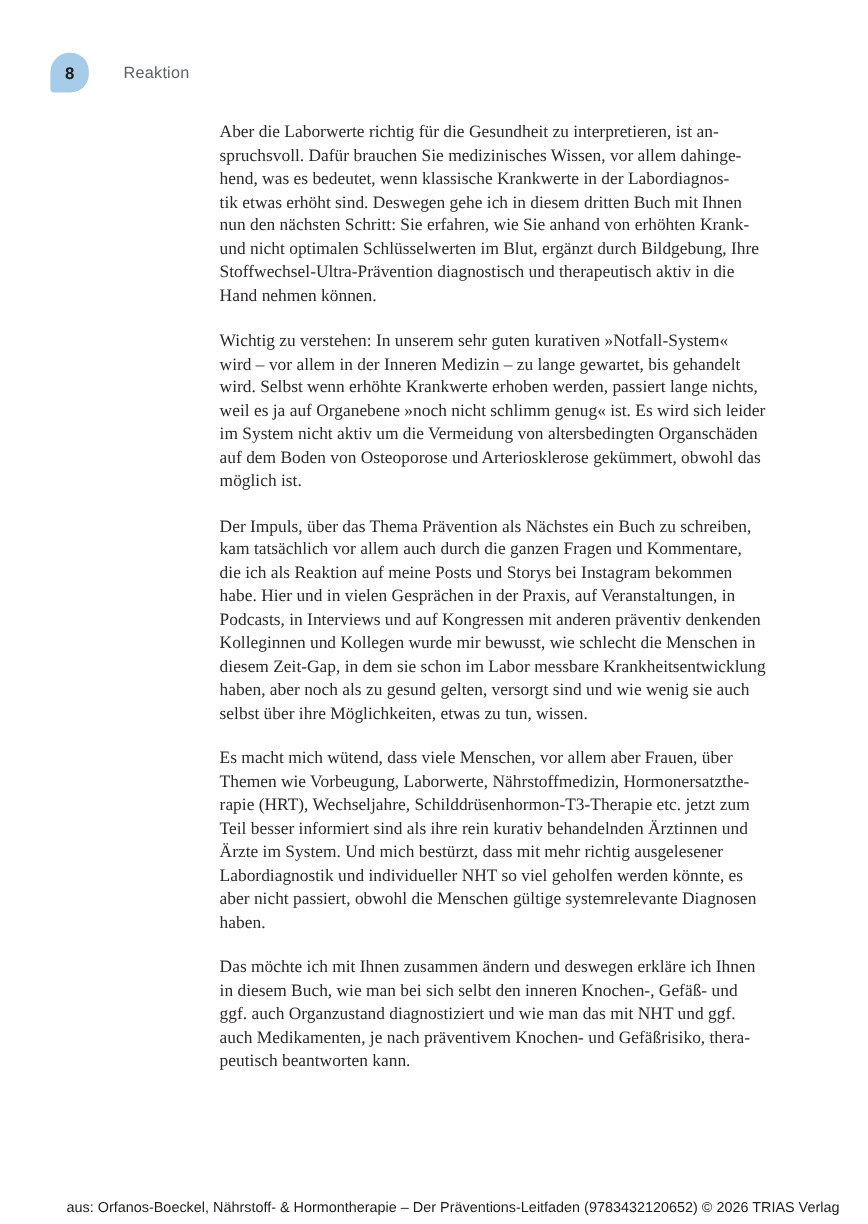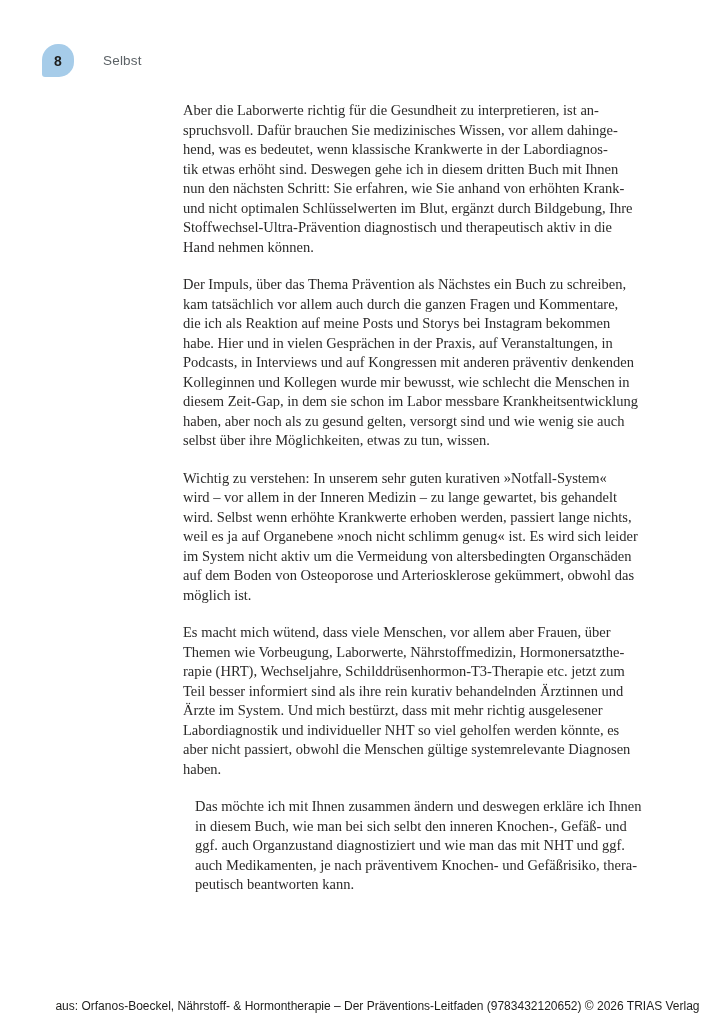--- a/index.html
+++ b/index.html
@@ -51,69 +51,69 @@
     width: 540px;
   }
   .preface-text p {
     white-space: pre-line;
     font-size: 14.5px;
     line-height: 19.5px;
     color: #2b2a29;
     margin-bottom: 18px;
     text-align: left;
   }
-  .preface-text p:last-child { margin-bottom: 0; margin-left: 12px; }
+  .preface-text p:last-child { margin-bottom: 0; }
 
   
   .credit-line {
     position: absolute;
     left: 16px;
     top: 999px;
     width: 100%;
     text-align: center;
     font-family: "Liberation Sans", sans-serif;
     font-size: 12px;
     color: #1d1d1b;
   }
 </style>
 </head>
 <body>
 
 <div class="page-header">
   <div class="page-badge">
     <span>8</span>
   </div>
-  <span class="section-label">Selbst</span>
+  <span class="section-label">Reaktion</span>
 </div>
 
 <main class="preface-text">
   <p>Aber die Laborwerte richtig für die Gesundheit zu interpretieren, ist an-
 spruchsvoll. Dafür brauchen Sie medizinisches Wissen, vor allem dahinge-
 hend, was es bedeutet, wenn klassische Krankwerte in der Labordiagnos-
 tik etwas erhöht sind. Deswegen gehe ich in diesem dritten Buch mit Ihnen
 nun den nächsten Schritt: Sie erfahren, wie Sie anhand von erhöhten Krank-
 und nicht optimalen Schlüsselwerten im Blut, ergänzt durch Bildgebung, Ihre
 Stoffwechsel-Ultra-Prävention diagnostisch und therapeutisch aktiv in die
 Hand nehmen können.</p>
+  <p>Wichtig zu verstehen: In unserem sehr guten kurativen »Notfall-System«
+wird – vor allem in der Inneren Medizin – zu lange gewartet, bis gehandelt
+wird. Selbst wenn erhöhte Krankwerte erhoben werden, passiert lange nichts,
+weil es ja auf Organebene »noch nicht schlimm genug« ist. Es wird sich leider
+im System nicht aktiv um die Vermeidung von altersbedingten Organschäden
+auf dem Boden von Osteoporose und Arteriosklerose gekümmert, obwohl das
+möglich ist.</p>
   <p>Der Impuls, über das Thema Prävention als Nächstes ein Buch zu schreiben,
 kam tatsächlich vor allem auch durch die ganzen Fragen und Kommentare,
 die ich als Reaktion auf meine Posts und Storys bei Instagram bekommen
 habe. Hier und in vielen Gesprächen in der Praxis, auf Veranstaltungen, in
 Podcasts, in Interviews und auf Kongressen mit anderen präventiv denkenden
 Kolleginnen und Kollegen wurde mir bewusst, wie schlecht die Menschen in
 diesem Zeit-Gap, in dem sie schon im Labor messbare Krankheitsentwicklung
 haben, aber noch als zu gesund gelten, versorgt sind und wie wenig sie auch
 selbst über ihre Möglichkeiten, etwas zu tun, wissen.</p>
-  <p>Wichtig zu verstehen: In unserem sehr guten kurativen »Notfall-System«
-wird – vor allem in der Inneren Medizin – zu lange gewartet, bis gehandelt
-wird. Selbst wenn erhöhte Krankwerte erhoben werden, passiert lange nichts,
-weil es ja auf Organebene »noch nicht schlimm genug« ist. Es wird sich leider
-im System nicht aktiv um die Vermeidung von altersbedingten Organschäden
-auf dem Boden von Osteoporose und Arteriosklerose gekümmert, obwohl das
-möglich ist.</p>
   <p>Es macht mich wütend, dass viele Menschen, vor allem aber Frauen, über
 Themen wie Vorbeugung, Laborwerte, Nährstoffmedizin, Hormonersatzthe-
 rapie (HRT), Wechseljahre, Schilddrüsenhormon-T3-Therapie etc. jetzt zum
 Teil besser informiert sind als ihre rein kurativ behandelnden Ärztinnen und
 Ärzte im System. Und mich bestürzt, dass mit mehr richtig ausgelesener
 Labordiagnostik und individueller NHT so viel geholfen werden könnte, es
 aber nicht passiert, obwohl die Menschen gültige systemrelevante Diagnosen
 haben.</p>
   <p>Das möchte ich mit Ihnen zusammen ändern und deswegen erkläre ich Ihnen
 in diesem Buch, wie man bei sich selbt den inneren Knochen-, Gefäß- und

